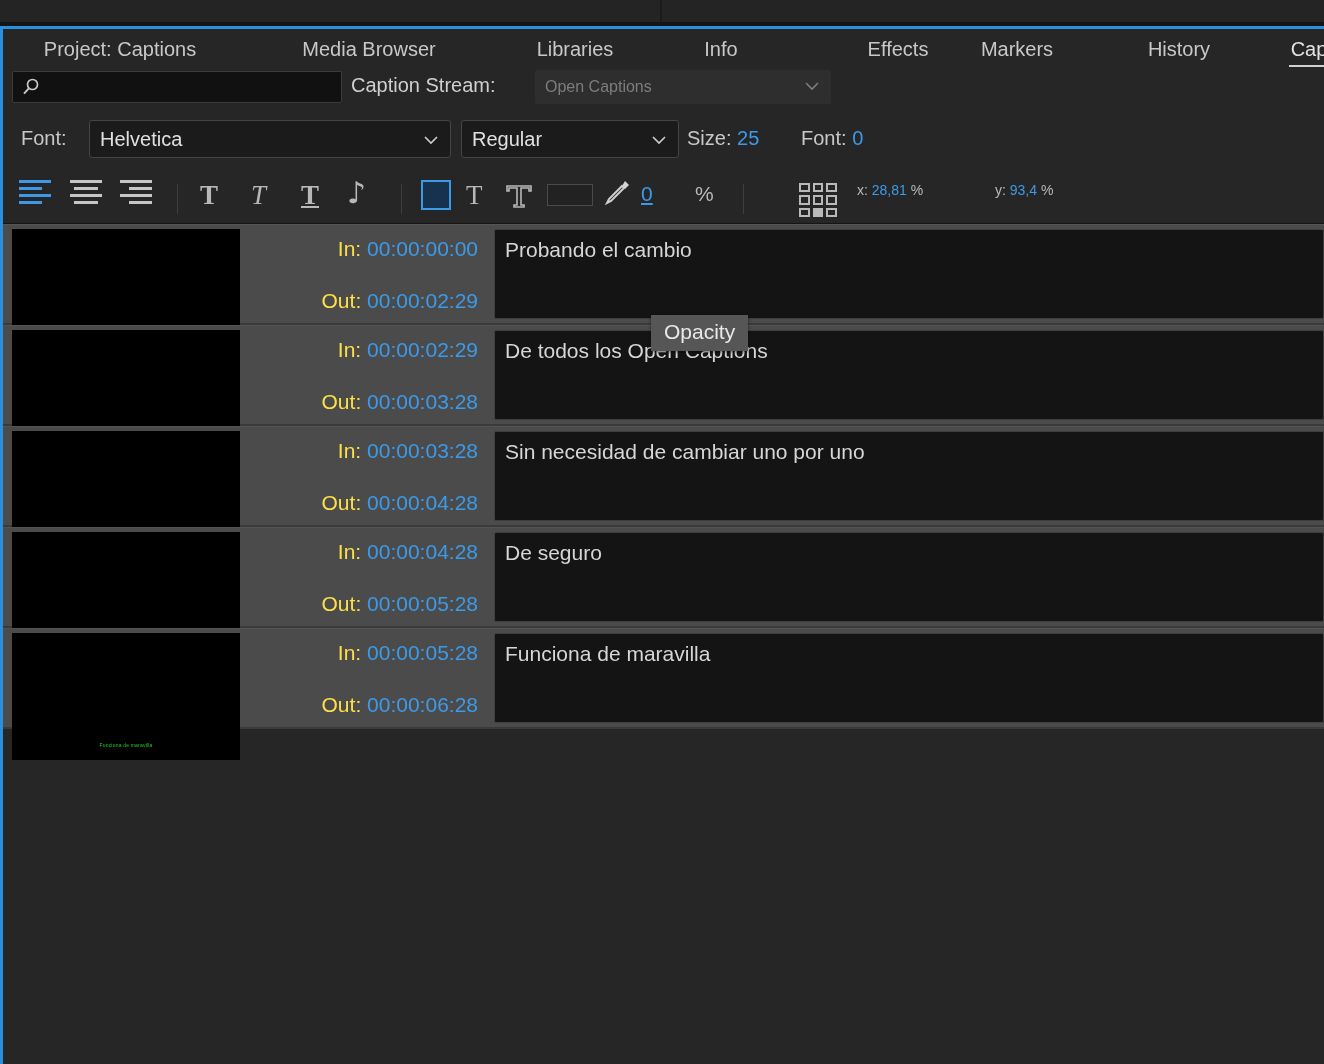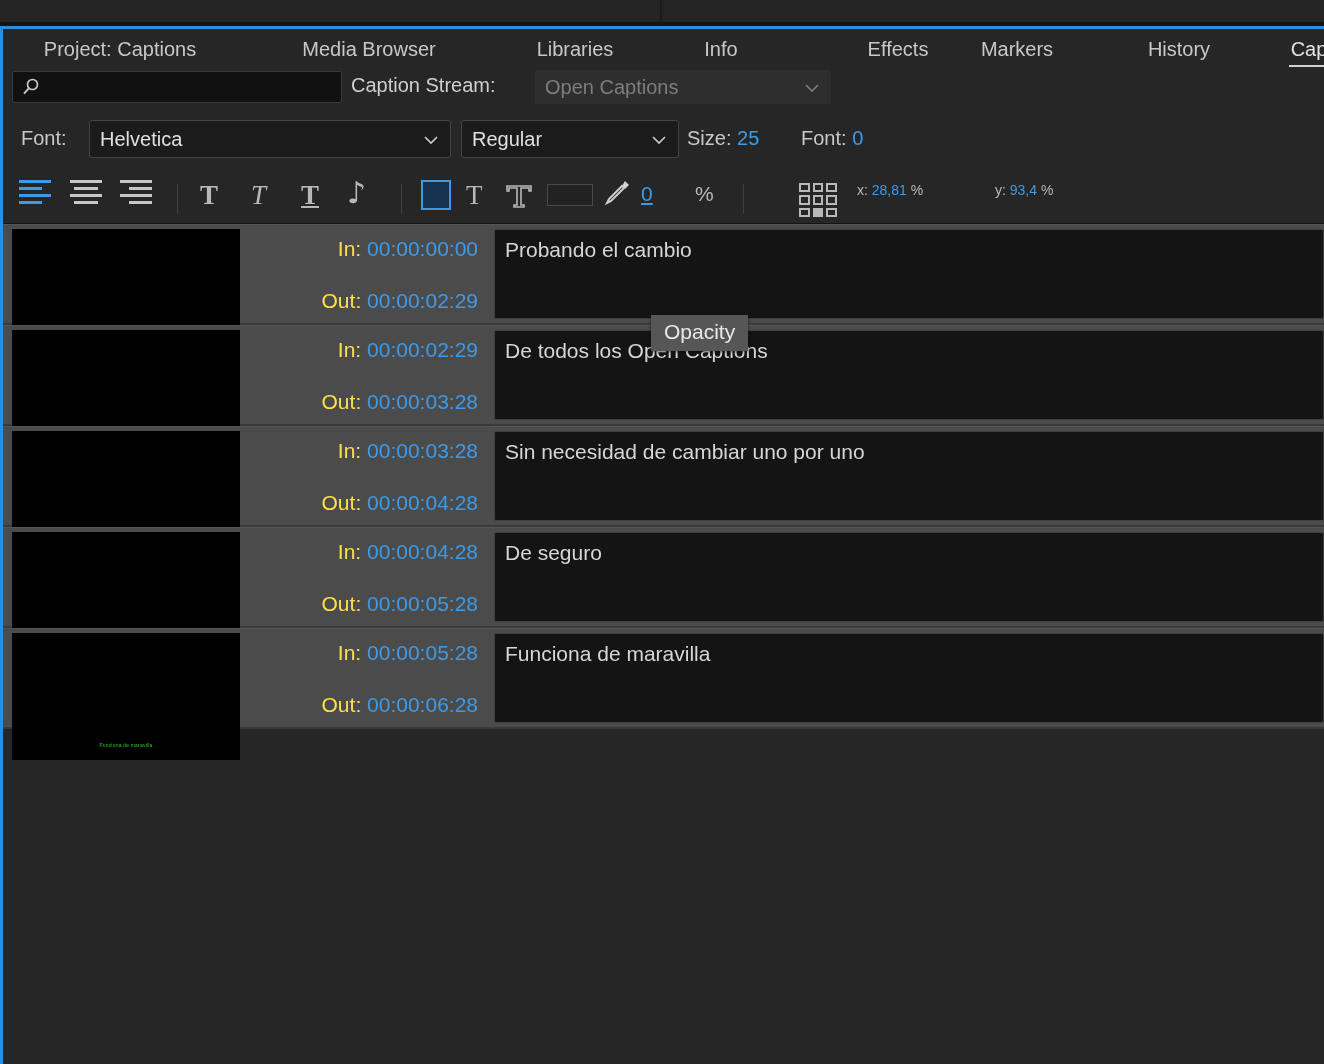--- a/index.html
+++ b/index.html
@@ -64,21 +64,21 @@
     padding-left: 6px;
   }
   #caption-stream-label {
     position: absolute; left: 348px; top: 5px;
     color: #cfcfcf; font-size: 20px;
   }
   #caption-stream-select {
     position: absolute; left: 532px; top: 1px; width: 296px; height: 34px;
     background: #2e2e2e; border-radius: 2px;
     display: flex; align-items: center; padding: 0 10px;
-    color: #7d7d7d; font-size: 20px; justify-content: center;
+    color: #7d7d7d; font-size: 16px; justify-content: center;
   }
   #caption-stream-select .chev { margin-left: auto; }
 
   
   #fontrow { position: relative; height: 53px; background: #262626; padding-left: 10px; }
   #font-label { position: absolute; left: 18px; top: 12px; color: #c8c8c8; font-size: 20px; }
   .combo {
     position: absolute; top: 5px; height: 38px;
     background: #1b1b1b; border: 1px solid #454545; border-radius: 3px;
     display: flex; align-items: center; padding: 0 10px;

